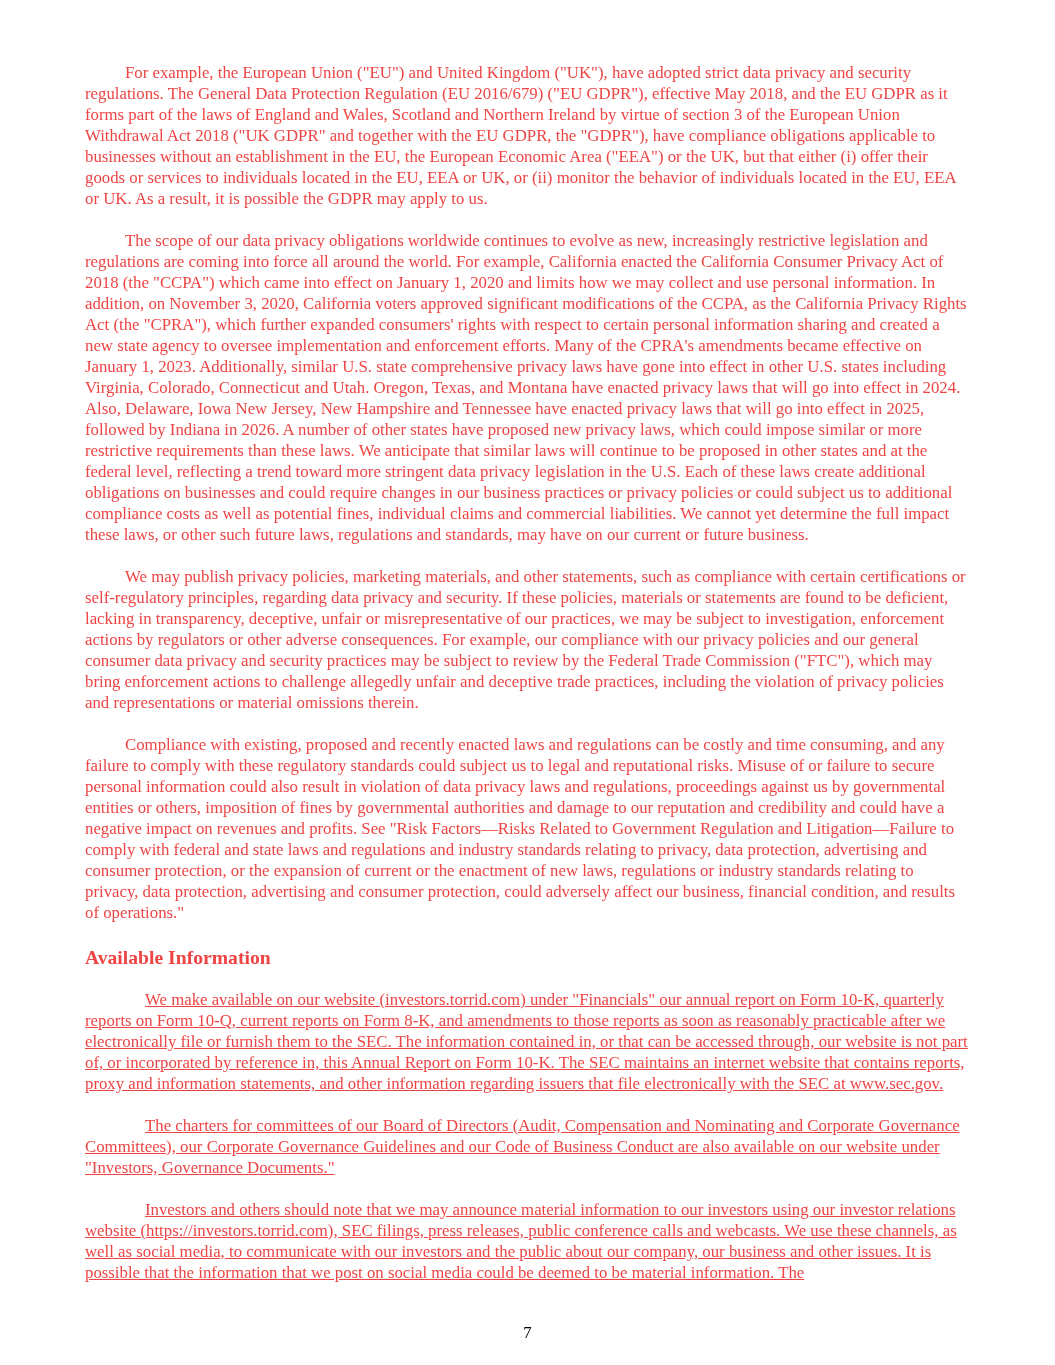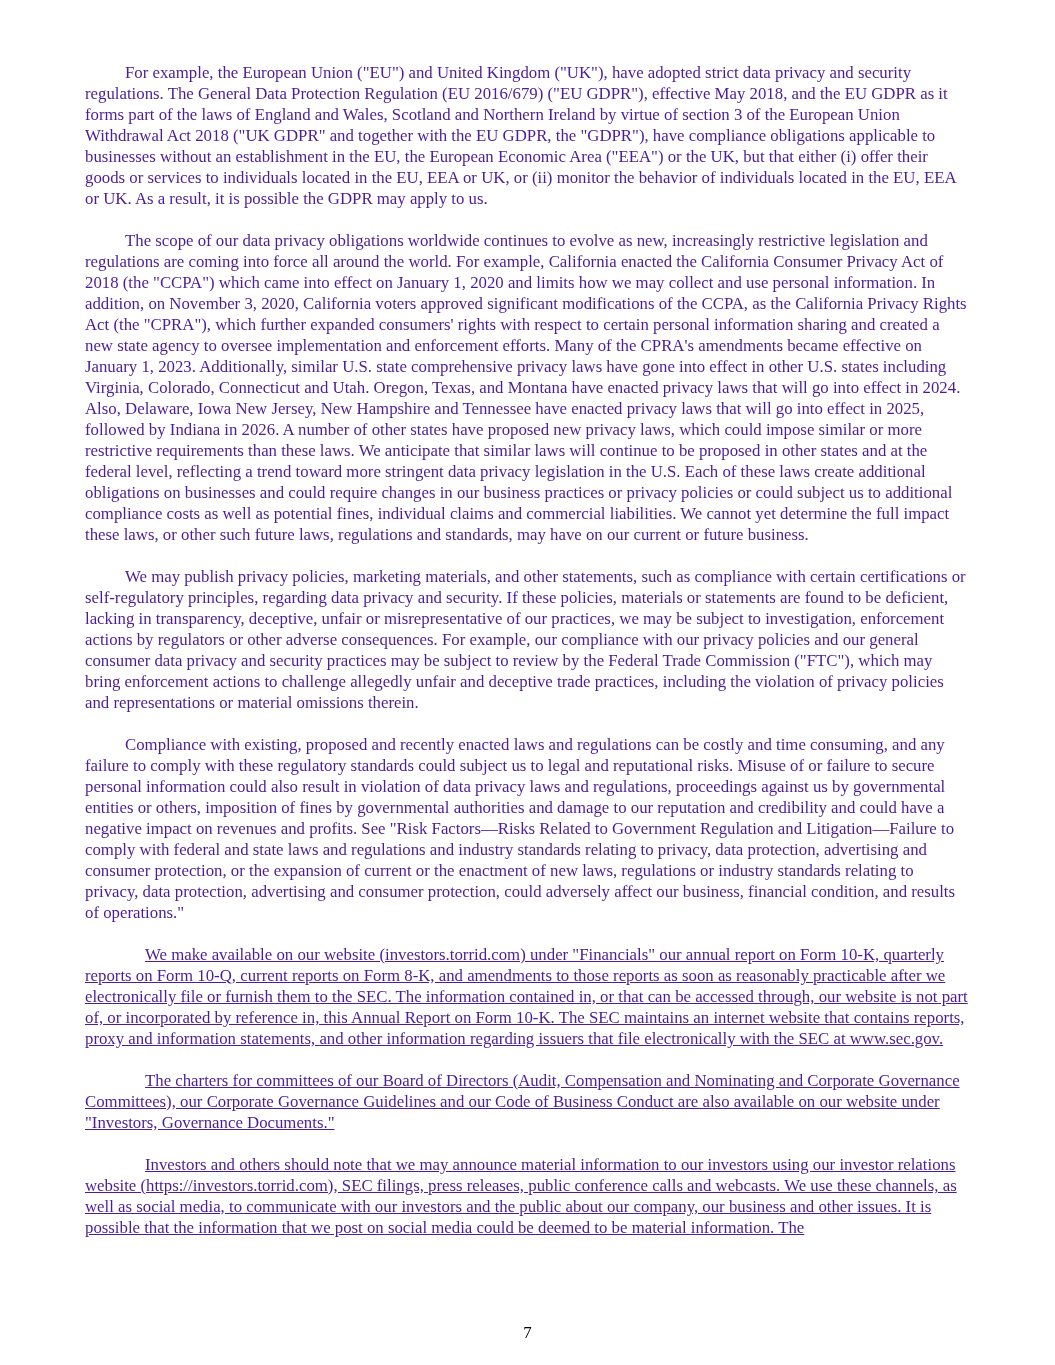--- a/index.html
+++ b/index.html
@@ -17,21 +17,21 @@
     position: absolute;
     left: 0;
     top: 0;
     width: 1055px;
     height: 1365px;
     box-sizing: border-box;
     padding: 62px 86px 0 85px;
     font-family: "Liberation Serif", "DejaVu Serif", serif;
     font-size: 16.8px;
     line-height: 21px;
-    color: #4c1d95;
+    color: #ef4444;
     text-align: left;
   }
   .para {
     margin: 0 0 21px 0;
   }
   .indent-a {
     text-indent: 40px;
   }
   .indent-b {
     text-indent: 60px;
@@ -57,20 +57,21 @@
 
 <div class="doc-page">
   <p class="para indent-a">For example, the European Union ("EU") and United Kingdom ("UK"), have adopted strict data privacy and security regulations. The General Data Protection Regulation (EU 2016/679) ("EU GDPR"), effective May 2018, and the EU GDPR as it forms part of the laws of England and Wales, Scotland and Northern Ireland by virtue of section 3 of the European Union Withdrawal Act 2018 ("UK GDPR" and together with the EU GDPR, the "GDPR"), have compliance obligations applicable to businesses without an establishment in the EU, the European Economic Area ("EEA") or the UK, but that either (i) offer their goods or services to individuals located in the EU, EEA or UK, or (ii) monitor the behavior of individuals located in the EU, EEA or UK. As a result, it is possible the GDPR may apply to us.</p>
 
   <p class="para indent-a">The scope of our data privacy obligations worldwide continues to evolve as new, increasingly restrictive legislation and regulations are coming into force all around the world. For example, California enacted the California Consumer Privacy Act of 2018 (the "CCPA") which came into effect on January 1, 2020 and limits how we may collect and use personal information. In addition, on November 3, 2020, California voters approved significant modifications of the CCPA, as the California Privacy Rights Act (the "CPRA"), which further expanded consumers' rights with respect to certain personal information sharing and created a new state agency to oversee implementation and enforcement efforts. Many of the CPRA's amendments became effective on January 1, 2023. Additionally, similar U.S. state comprehensive privacy laws have gone into effect in other U.S. states including Virginia, Colorado, Connecticut and Utah. Oregon, Texas, and Montana have enacted privacy laws that will go into effect in 2024.  Also, Delaware, Iowa New Jersey, New Hampshire and Tennessee have enacted privacy laws that will go into effect in 2025, followed by Indiana in 2026. A number of other states have proposed new privacy laws, which could impose similar or more restrictive requirements than these laws. We anticipate that similar laws will continue to be proposed in other states and at the federal level, reflecting a trend toward more stringent data privacy legislation in the U.S. Each of these laws create additional obligations on businesses and could require changes in our business practices or privacy policies or could subject us to additional compliance costs as well as potential fines, individual claims and commercial liabilities. We cannot yet determine the full impact these laws, or other such future laws, regulations and standards, may have on our current or future business.</p>
 
   <p class="para indent-a">We may publish privacy policies, marketing materials, and other statements, such as compliance with certain certifications or self-regulatory principles, regarding data privacy and security. If these policies, materials or statements are found to be deficient, lacking in transparency, deceptive, unfair or misrepresentative of our practices, we may be subject to investigation, enforcement actions by regulators or other adverse consequences. For example, our compliance with our privacy policies and our general consumer data privacy and security practices may be subject to review by the Federal Trade Commission ("FTC"), which may bring enforcement actions to challenge allegedly unfair and deceptive trade practices, including the violation of privacy policies and representations or material omissions therein.</p>
 
   <p class="para indent-a">Compliance with existing, proposed and recently enacted laws and regulations can be costly and time consuming, and any failure to comply with these regulatory standards could subject us to legal and reputational risks. Misuse of or failure to secure personal information could also result in violation of data privacy laws and regulations, proceedings against us by governmental entities or others, imposition of fines by governmental authorities and damage to our reputation and credibility and could have a negative impact on revenues and profits. See "Risk Factors—Risks Related to Government Regulation and Litigation—Failure to comply with federal and state laws and regulations and industry standards relating to privacy, data protection, advertising and consumer protection, or the expansion of current or the enactment of new laws, regulations or industry standards relating to privacy, data protection, advertising and consumer protection, could adversely affect our business, financial condition, and results of operations."</p>
 
+  <h3 class="section-heading">Available Information</h3>
 
   <p class="para indent-b">We make available on our website (investors.torrid.com) under "Financials" our annual report on Form 10-K, quarterly reports on Form 10-Q, current reports on Form 8-K, and amendments to those reports as soon as reasonably practicable after we electronically file or furnish them to the SEC. The information contained in, or that can be accessed through, our website is not part of, or incorporated by reference in, this Annual Report on Form 10-K. The SEC maintains an internet website that contains reports, proxy and information statements, and other information regarding issuers that file electronically with the SEC at www.sec.gov.</p>
 
   <p class="para indent-b">The charters for committees of our Board of Directors (Audit, Compensation and Nominating and Corporate Governance Committees), our Corporate Governance Guidelines and our Code of Business Conduct are also available on our website under "Investors, Governance Documents."</p>
 
   <p class="para indent-b">Investors and others should note that we may announce material information to our investors using our investor relations website (https://investors.torrid.com), SEC filings, press releases, public conference calls and webcasts. We use these channels, as well as social media, to communicate with our investors and the public about our company, our business and other issues. It is possible that the information that we post on social media could be deemed to be material information. The</p>
 </div>
 
 <div class="page-footer">7</div>
 

